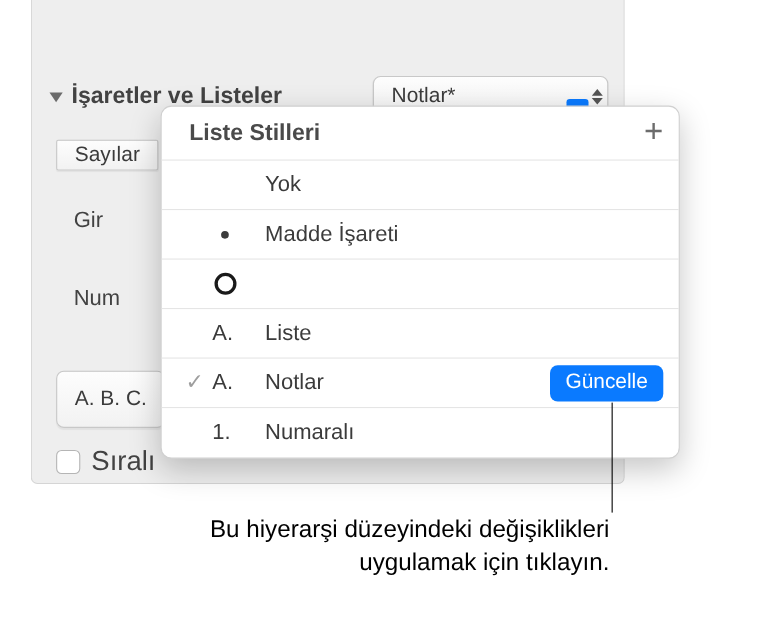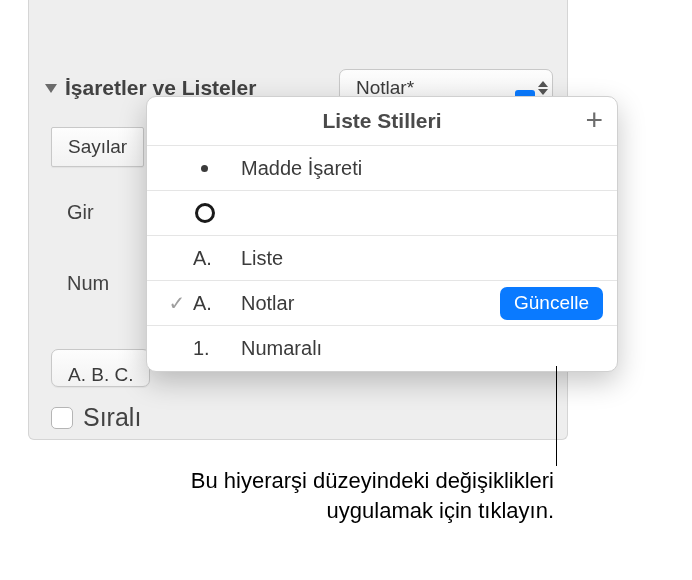--- a/index.html
+++ b/index.html
@@ -80,21 +80,21 @@
       border-right: 5px solid transparent;
       border-top: 6px solid #555;
     }
     .sub-row {
       margin-top: 20px;
       padding-left: 22px;
     }
     .sub-button {
       display: inline-flex;
       align-items: center;
-      height: 40px;
+      height: 28px;
       background: linear-gradient(#fdfdfd, #f2f2f2);
       border: 1px solid #c8c8c8;
       border-radius: 2px;
       padding: 0 16px;
       font-size: 19px;
       color: #3b3b3b;
       box-shadow: 0 1px 1px rgba(0,0,0,0.05);
     }
     .label-row {
       padding-left: 38px;
@@ -102,22 +102,22 @@
       color: #424242;
     }
     .label-row.gir { margin-top: 34px; }
     .label-row.num { margin-top: 48px; }
     .abc-row {
       margin-top: 54px;
       padding-left: 22px;
     }
     .abc-button {
       display: inline-flex;
-      align-items: flex-end;
-      height: 38px;
+      align-items: center;
+      height: 52px;
       background: linear-gradient(#fdfdfd, #f2f2f2);
       border: 1px solid #c8c8c8;
       border-radius: 7px;
       padding: 0 16px;
       font-size: 19px;
       color: #3b3b3b;
       box-shadow: 0 1px 1px rgba(0,0,0,0.05);
     }
     .checkbox-row {
       margin-top: 16px;
@@ -175,21 +175,21 @@
       transform: rotate(45deg);
       transform-origin: bottom left;
       background: #fff;
       border: 1px solid #d0d0d0;
       top: 6px;
       left: 6px;
     }
     .popover-header {
       display: flex;
       align-items: center;
-      justify-content: center;
+      justify-content: flex-start;
       position: relative;
       height: 48px;
       padding: 0 25px;
     }
     .popover-title {
       font-size: 21px;
       font-weight: 600;
       color: #4a4a4a;
     }
     .add-button {
@@ -321,20 +321,25 @@
 </div>
 
 <div class="popover">
   <div class="popover-arrow"></div>
   <div class="popover-header">
     <div class="popover-title">Liste Stilleri</div>
     <div class="add-button">+</div>
   </div>
   <div class="style-list">
 
+    <div class="style-row">
+      <div class="sel-col"></div>
+      <div class="icon-col"></div>
+      <div class="label-col">Yok</div>
+    </div>
 
     <div class="style-row">
       <div class="sel-col"></div>
       <div class="icon-col">
           <span class="bullet-dot"></span>
         </div>
       <div class="label-col">Madde İşareti</div>
     </div>
 
     <div class="style-row">

